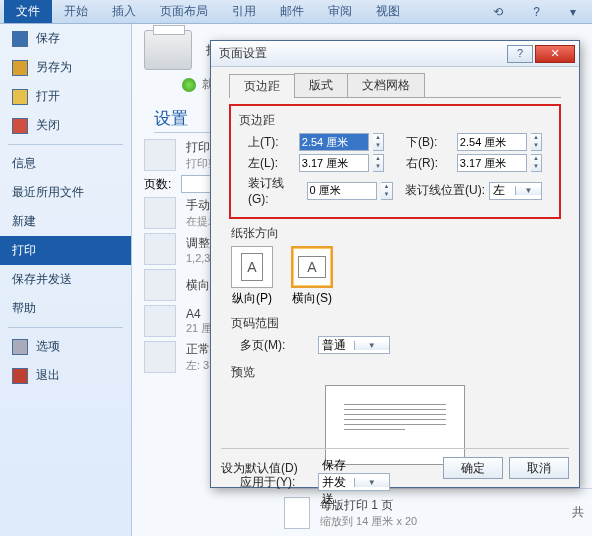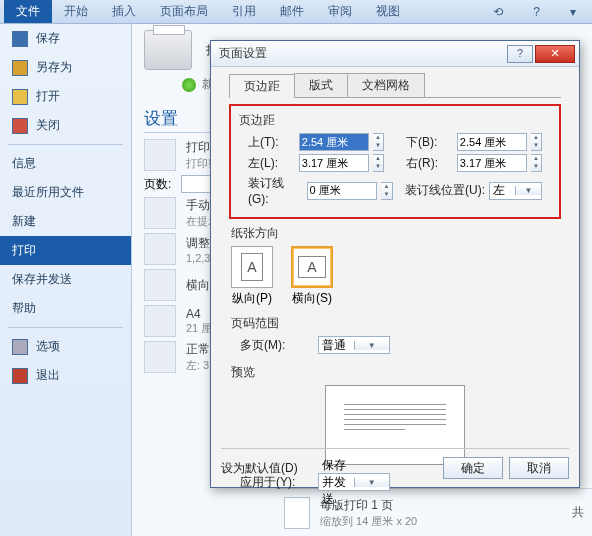--- a/index.html
+++ b/index.html
@@ -20,21 +20,21 @@
 .ico.close{background:#d05040}
 .ico.opt{background:#aab;}
 .ico.exit{background:#c04030}
 .backstage{position:absolute;left:132px;top:24px;right:0;bottom:0;background:#f5f8fc;padding:6px 0 0 12px;overflow:hidden}
 .bs-row{display:flex;align-items:center;gap:14px;margin-bottom:6px}
 .printer-big{width:48px;height:40px;background:linear-gradient(#f0f0f0,#cfd4da);border:1px solid #b0b7c0;border-radius:3px;position:relative}
 .printer-big:before{content:"";position:absolute;left:8px;top:-6px;width:30px;height:8px;background:#fff;border:1px solid #b0b7c0}
 .lbl{color:#3a3a3a}
 .status-row{display:flex;align-items:center;gap:6px;color:#666;margin:6px 0 0 38px}
 .green-dot{width:14px;height:14px;border-radius:50%;background:radial-gradient(#7fe050,#3a9a20)}
-.sec-head{color:#1a5ca8;font-size:17px;margin:14px 0 6px 0;border-bottom:1px solid #b8cce0;padding-bottom:2px;width:80px}
+.sec-head{color:#1a5ca8;font-size:17px;margin:14px 0 6px 10px;border-bottom:1px solid #b8cce0;padding-bottom:2px;width:80px}
 .opt-row{display:flex;align-items:center;gap:10px;margin:4px 0}
 .opt-ico{width:32px;height:32px;background:#e9eef5;border:1px solid #c7d3e2}
 .opt-txt{color:#444}
 .opt-sub{color:#888;font-size:11px}
 .spin{width:40px;height:18px;border:1px solid #a7b9cc;background:#fff;display:inline-block}
 .dialog{position:absolute;left:210px;top:40px;width:370px;height:448px;background:#f3f3f3;border:1px solid #4a6a94;box-shadow:2px 3px 10px rgba(0,0,0,.35)}
 .titlebar{height:26px;background:linear-gradient(#fdfdfe,#e3ebf6);display:flex;align-items:center;padding:0 4px;border-bottom:1px solid #bcc9db}
 .titlebar .ttl{flex:1;color:#333;padding-left:4px}
 .win-btn{width:26px;height:18px;margin-left:2px;border:1px solid #7e93af;background:linear-gradient(#f5f9fe,#d9e5f2);text-align:center;line-height:15px;color:#4c607c;font-size:11px}
 .win-btn.close{background:linear-gradient(#f07060,#c62f1f);color:#fff;border-color:#9a2518;width:40px}

